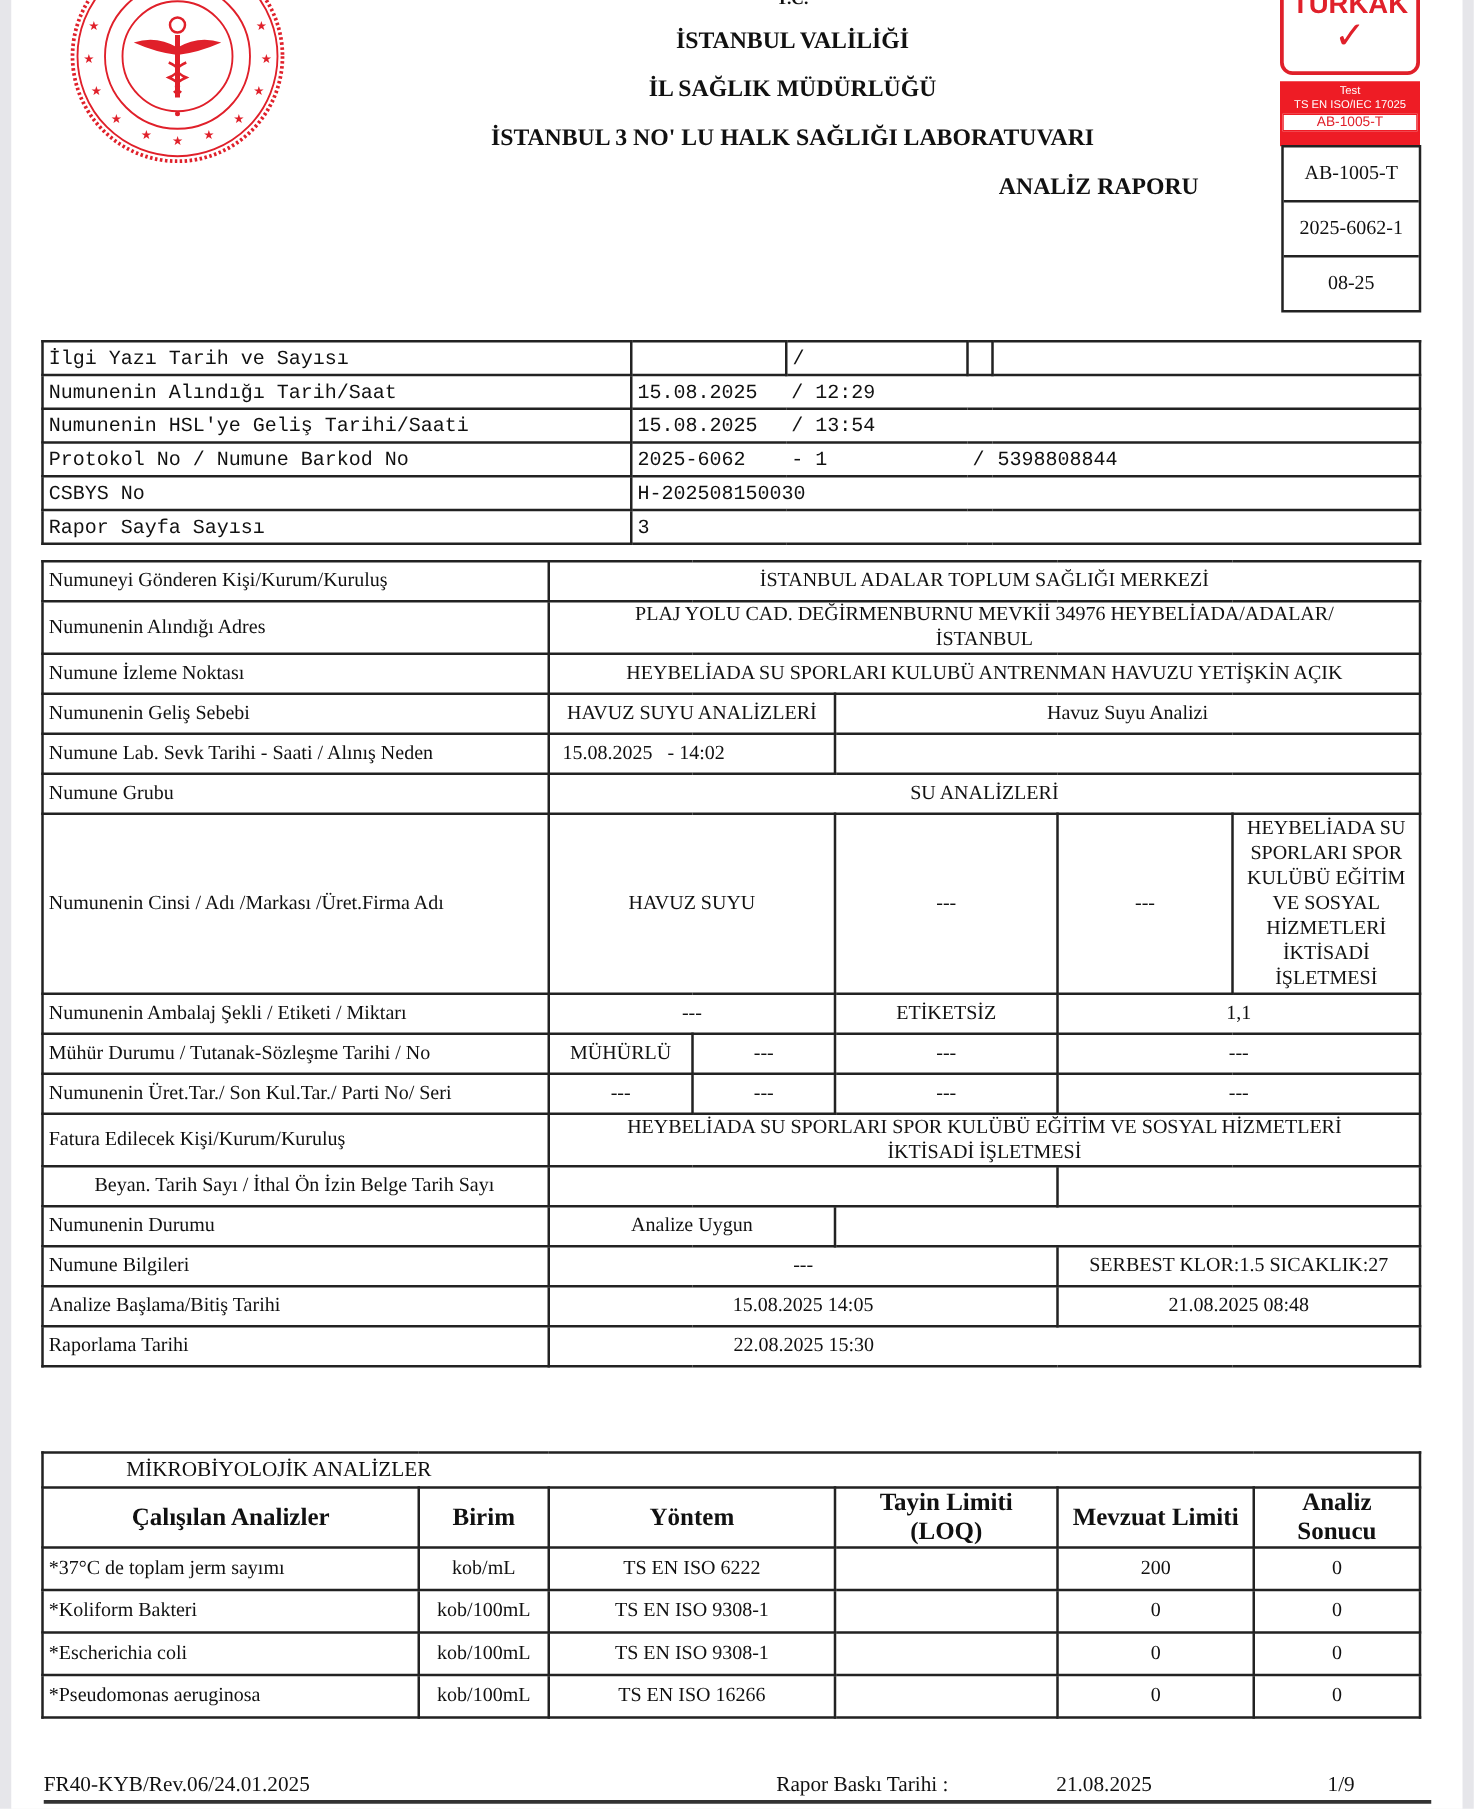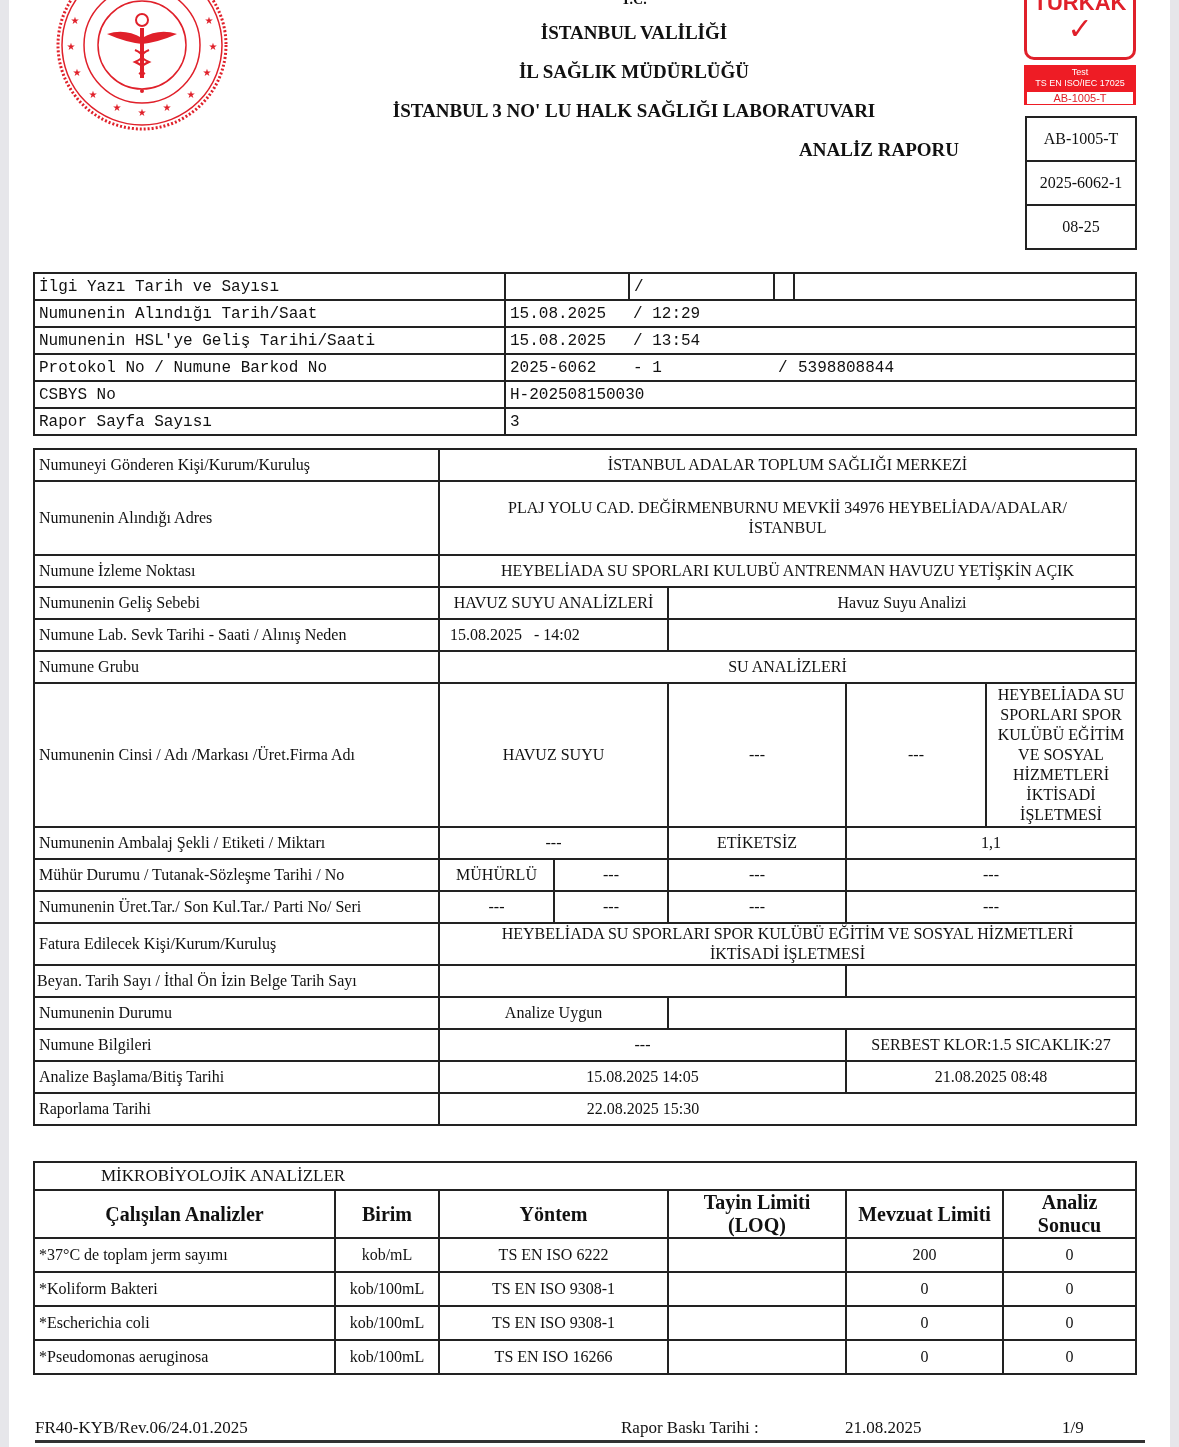--- a/index.html
+++ b/index.html
@@ -5,21 +5,21 @@
   html, body { margin:0; padding:0; }
   body { width:1179px; height:1447px; background:#e6e6ea; position:relative; overflow:hidden;
          font-family:"Liberation Serif", "DejaVu Serif", serif; color:#111; }
   .page { position:absolute; left:9px; top:0; width:1161px; height:1447px; background:#fff; }
   
   .seal { position:absolute; left:46px; top:-42px; width:174px; height:174px; }
   .htitle { position:absolute; left:300px; width:650px; text-align:center; font-weight:bold; font-size:19px; }
   .turkak { position:absolute; left:1015px; top:-10px; width:112px; }
   .turkak .badge { border:3px solid #e0202a; border-radius:10px; height:64px; position:relative; }
   .turkak .badge .name { color:#e0202a; font-family:"Liberation Sans", sans-serif; font-weight:bold; font-size:22px; text-align:center; line-height:20px; margin-top:0; }
-  .turkak .red { background:#ee1c25; color:#fff; font-family:"Liberation Sans", sans-serif; font-size:9px; text-align:center; margin-top:5px; padding:2px 2px 0; line-height:11px; }
+  .turkak .red { background:#ee1c25; color:#fff; font-family:"Liberation Sans", sans-serif; font-size:9px; text-align:center; margin-top:5px; padding:2px 2px 12px; line-height:11px; }
   .turkak .red .code { background:#fff; color:#e0202a; border:1px solid #ee1c25; margin:2px 0 0; font-size:11px; line-height:12px; }
   .codebox { position:absolute; left:1016px; top:116px; width:108px; border:2px solid #222; }
   .codebox div { height:42px; line-height:42px; text-align:center; font-size:16px; border-bottom:2px solid #222; }
   .codebox div:last-child { border-bottom:none; }
   
   table { border-collapse:collapse; position:absolute; table-layout:fixed; }
   td, th { border:2px solid #222; font-size:16px; padding:0 4px; vertical-align:middle; overflow:hidden; }
   .c { text-align:center; }
   .t1 td { height:25px; }
   .t2 td { height:30px; }
@@ -140,21 +140,21 @@
         <col style="width:140px">
         <col>
     </colgroup>
     <tbody>
         <tr>
       <td>Numuneyi Gönderen Kişi/Kurum/Kuruluş</td>
       <td colspan="5" class="c">İSTANBUL ADALAR TOPLUM SAĞLIĞI MERKEZİ</td>
     </tr>
     <tr>
       <td style="height:40px;">Numunenin Alındığı Adres</td>
-      <td colspan="5" class="c" style="line-height:20px;padding:16px 30px;">PLAJ YOLU CAD. DEĞİRMENBURNU MEVKİİ 34976 HEYBELİADA/ADALAR/ İSTANBUL</td>
+      <td colspan="5" class="c" style="line-height:20px;padding:0 30px;">PLAJ YOLU CAD. DEĞİRMENBURNU MEVKİİ 34976 HEYBELİADA/ADALAR/ İSTANBUL</td>
     </tr>
     <tr>
       <td>Numune İzleme Noktası</td>
       <td colspan="5" class="c">HEYBELİADA SU SPORLARI KULUBÜ ANTRENMAN HAVUZU YETİŞKİN AÇIK</td>
     </tr>
     <tr>
       <td>Numunenin Geliş Sebebi</td>
       <td colspan="2" class="c">HAVUZ SUYU ANALİZLERİ</td>
       <td colspan="3" class="c">Havuz Suyu Analizi</td>
     </tr>
@@ -192,21 +192,21 @@
       <td class="c">---</td>
       <td class="c">---</td>
       <td class="c">---</td>
       <td colspan="2" class="c">---</td>
     </tr>
     <tr>
       <td style="height:40px;">Fatura Edilecek Kişi/Kurum/Kuruluş</td>
       <td colspan="5" class="c" style="line-height:20px;padding:0 30px;">HEYBELİADA SU SPORLARI SPOR KULÜBÜ EĞİTİM VE SOSYAL HİZMETLERİ İKTİSADİ İŞLETMESİ</td>
     </tr>
     <tr>
-      <td style="padding-left:2px;">Beyan. Tarih Sayı / İthal Ön İzin Belge Tarih Sayı</td>
+      <td style="padding-left:2px;text-align:center;">Beyan. Tarih Sayı / İthal Ön İzin Belge Tarih Sayı</td>
       <td colspan="3" style="width:auto;"></td>
       <td colspan="2"></td>
     </tr>
     <tr>
       <td>Numunenin Durumu</td>
       <td colspan="2" class="c">Analize Uygun</td>
       <td colspan="3"></td>
     </tr>
     <tr>
       <td>Numune Bilgileri</td>

